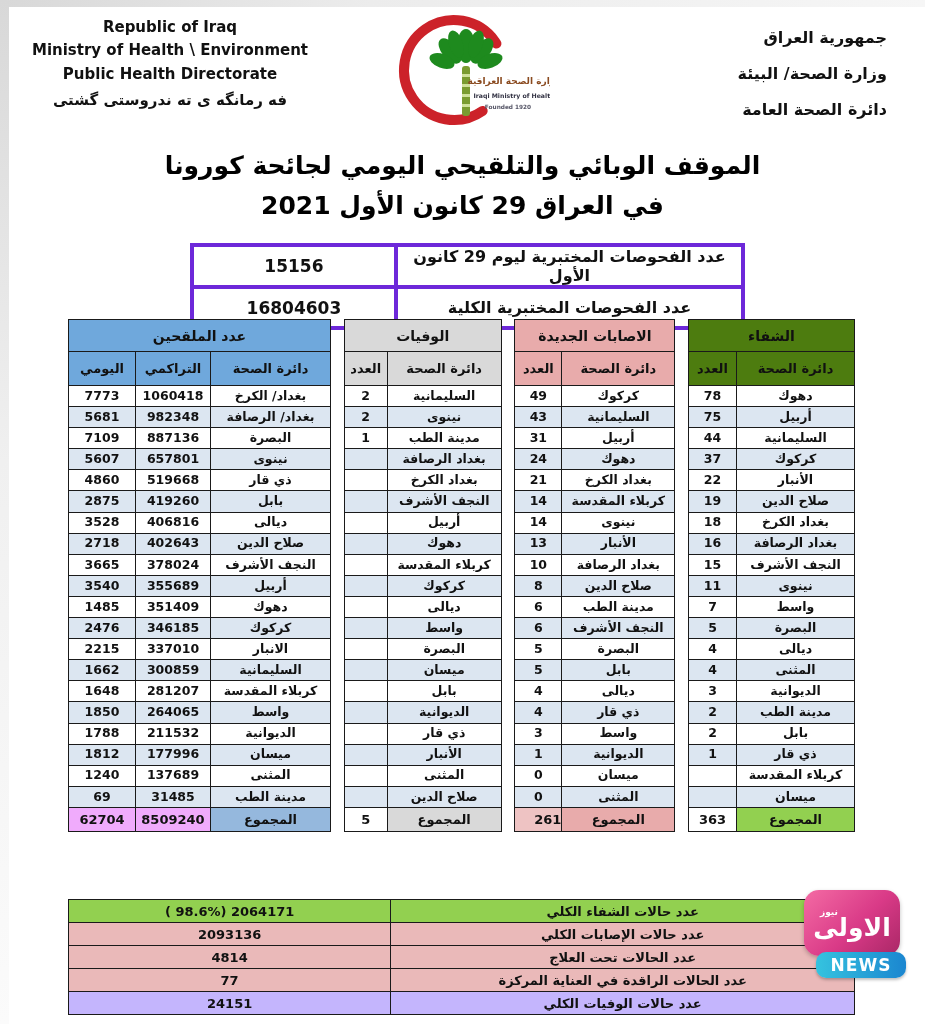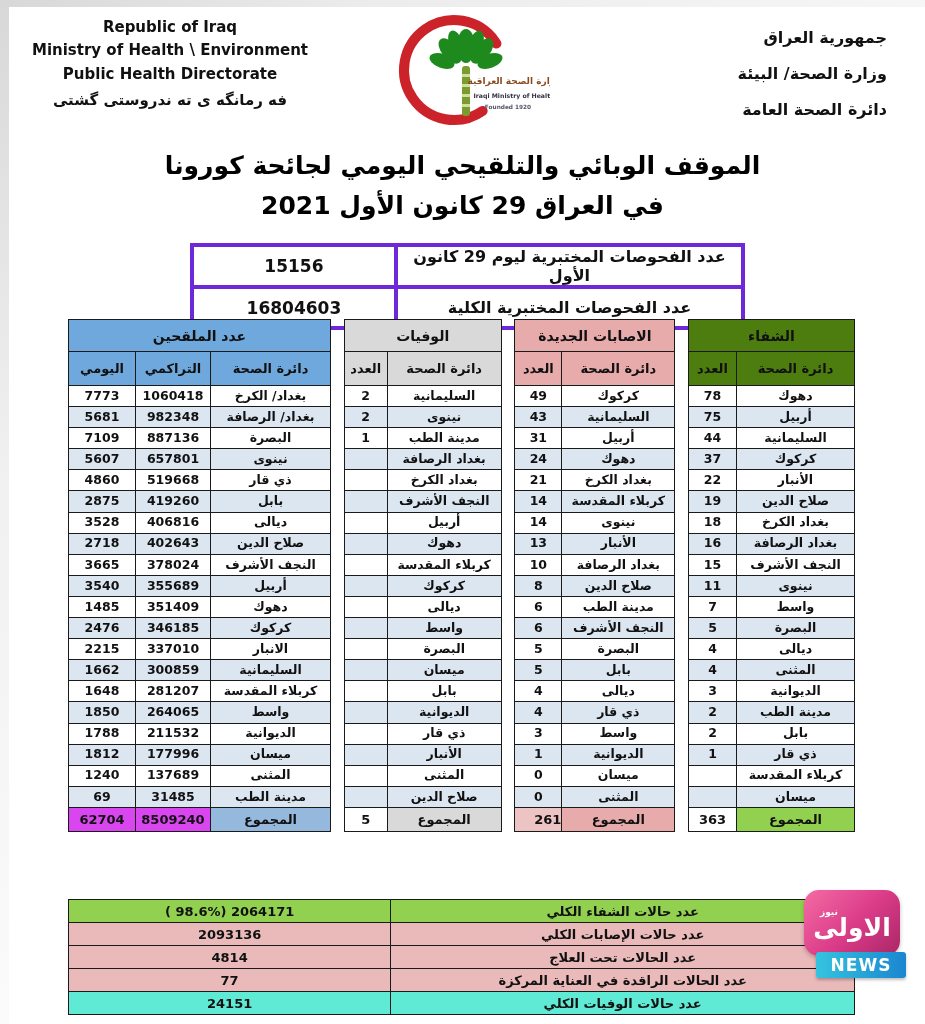--- a/index.html
+++ b/index.html
@@ -38,46 +38,46 @@
   .sec thead tr.grp th { height:32px; font-size:14px; }
   .sec thead tr.colh th { height:34px; font-size:13px; }
   .sec tbody td { height:21.1px; font-size:12.5px; }
   .sec tfoot td { height:24px; font-size:13px; }
   .sec tbody tr:nth-child(even) td { background:#dce6f1; }
 
   .sec-blue  thead th { background:#6fa8dc; }
   .sec-gray  thead th { background:#d9d9d9; }
   .sec-pink  thead th { background:#e8abab; }
   .sec-green thead th { background:#4d7c0f; }
-  .sec-blue  tfoot td { background:#d946ef; }
+  .sec-blue  tfoot td { background:#f0abfc; }
   .sec-blue  tfoot td.lbl { background:#95b8dd; }
   .sec-gray  tfoot td.lbl { background:#d9d9d9; }
   .sec-pink  tfoot td.lbl { background:#e8abab; }
   .sec-pink  tfoot td.val { background:#eec3c3;padding-left:43px; }
   .sec-green tfoot td.lbl { background:#92d050; }
 
   
   .summary { position:absolute; top:899px; left:68px; width:787px; border-collapse:collapse;
              direction:rtl; }
   .summary td { border:1.5px solid #1a1a1a; height:23px; text-align:center; font-size:13px; line-height:1; }
   .summary td.lbl { width:59%; }
   .summary td.val { width:41%; direction:ltr;text-align:center; }
   tr.row-green td { background:#92d050; }
   tr.row-pink  td { background:#eab9b9; }
-  tr.row-tan   td { background:#5eead4;margin-left:29px; }
+  tr.row-tan   td { background:#c4b5fd;margin-left:29px; }
 
   
   .badge { position:absolute; left:796px; top:886px; width:120px; height:100px; }
   .badge-square { position:absolute; left:8px; top:4px; width:96px; height:66px; border-radius:15px;
     background:linear-gradient(135deg,#f46ba4 0%,#d93a87 55%,#a92766 100%);
     display:flex; flex-direction:column; align-items:center; justify-content:center;
     box-shadow:0 2px 4px rgba(0,0,0,.25); }
   .badge-square .ar-small { color:#fff; font-size:9px; align-self:flex-start; margin-left:16px; }
   .badge-square .ar-big   { color:#fff; font-size:25px; line-height:.9; }
-  .badge-news { position:absolute; left:20px; top:66px; width:90px; height:26px; border-radius:3px;
+  .badge-news { position:absolute; left:20px; top:66px; width:90px; height:26px; border-radius:10px;
     background:linear-gradient(90deg,#35c3df,#1b86d0); display:flex; align-items:center; justify-content:center;
     color:#fff; font-size:17px; letter-spacing:1px; box-shadow:0 2px 3px rgba(0,0,0,.25); }
 </style>
 </head>
 <body>
 
 <div class="page">
 
   <div class="hdr-left">
     <div>Republic of Iraq</div>

